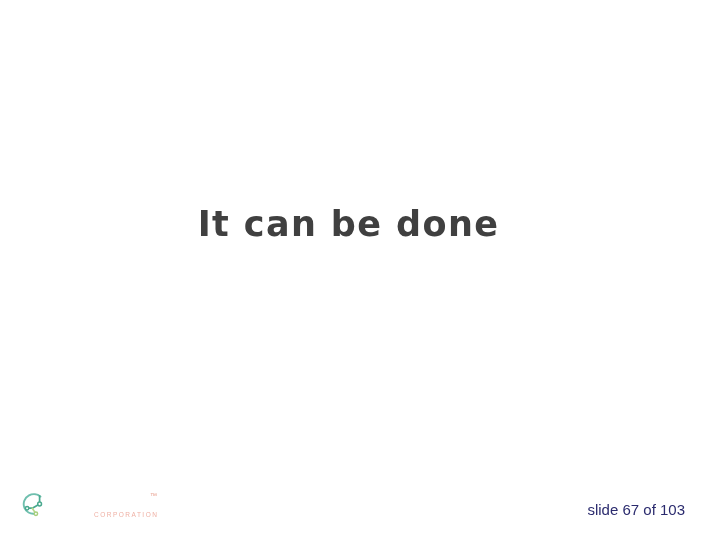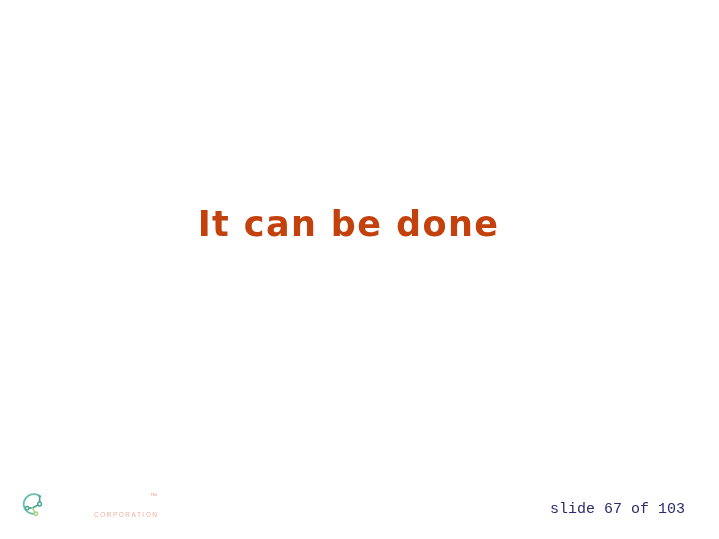--- a/index.html
+++ b/index.html
@@ -23,21 +23,21 @@
     position: absolute;
     left: 0;
     top: 203px;
     width: 697px;
     text-align: center;
     font-family: "DejaVu Sans", "Liberation Sans", sans-serif;
     font-weight: bold;
     font-size: 35px;
     line-height: 42px;
     letter-spacing: 1.4px;
-    color: #c2410c;
+    color: #404040;
     white-space: nowrap;
   }
 
   
   #logo {
     position: absolute;
     left: 19px;
     top: 490px;
     width: 132px;
     height: 34px;
@@ -88,21 +88,21 @@
     letter-spacing: 1.5px;
     color: #efb0a4;
     white-space: nowrap;
   }
 
   
   #slide-counter {
     position: absolute;
     right: 34px;
     top: 501px;
-    font-family: Liberation Mono, monospace;
+    font-family: Liberation Sans, sans-serif;
     font-size: 15px;
     line-height: 18px;
     color: #2b2b6e;
     white-space: nowrap;
   }
 </style>
 </head>
 <body>
 
 <div id="slide">

